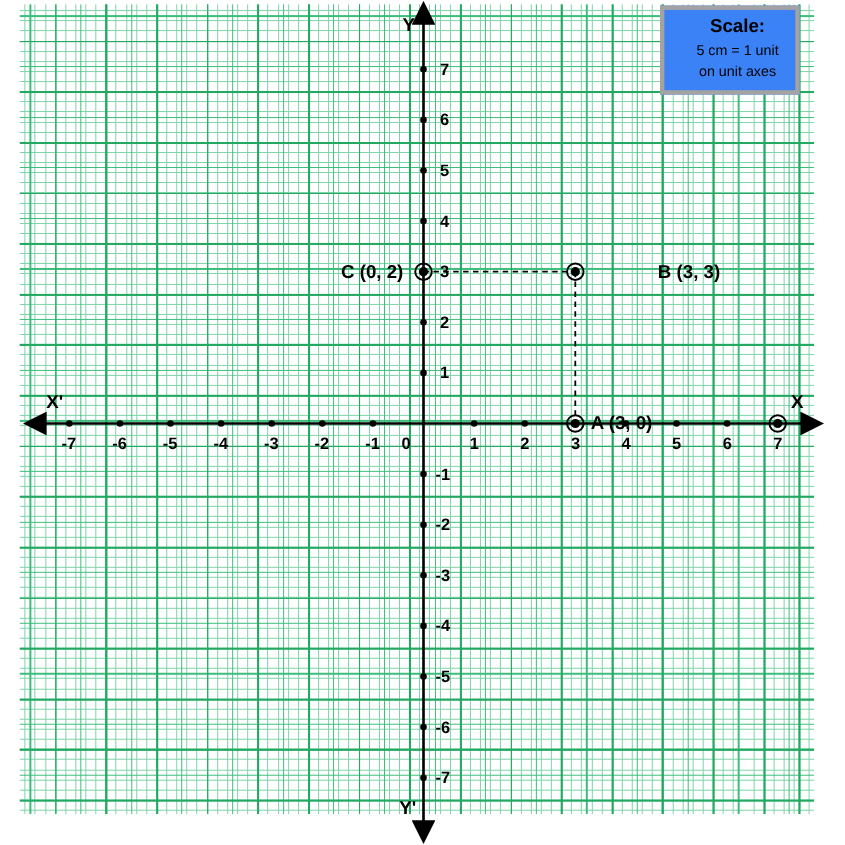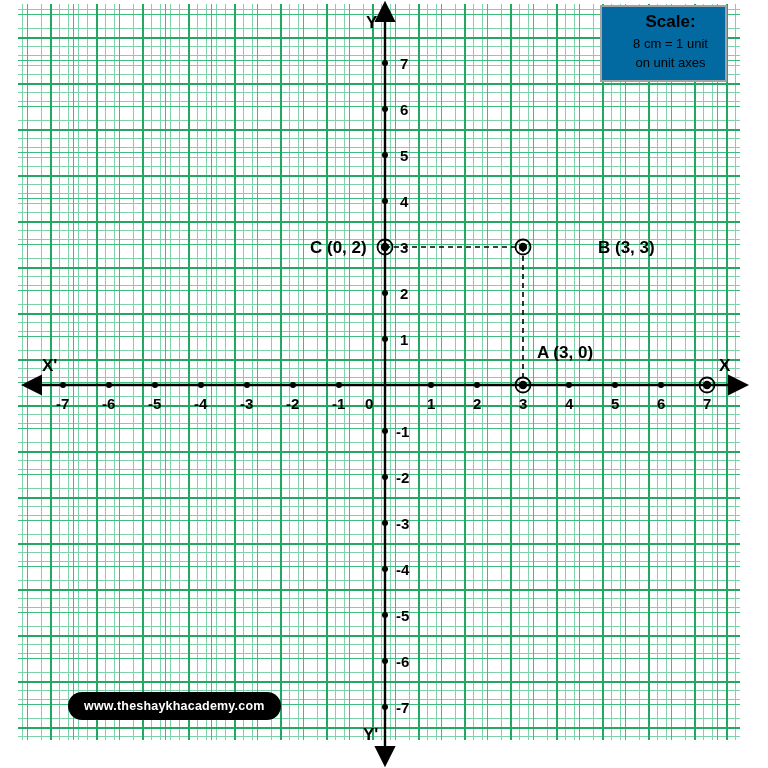--- a/index.html
+++ b/index.html
@@ -48,22 +48,22 @@
   .tick-lbl{font-size:15px;font-weight:bold;}
   .axis-lbl{font-size:17px;font-weight:bold;}
   .pt-lbl{font-size:17px;font-weight:bold;}
 
   
   #scalebox{
     position:absolute;
     left:600px; top:5px;
     width:127px;
     box-sizing:border-box;
-    background:#0369a1;
-    border:2px solid #a3a3a3;
+    background:#3b82f6;
+    border:4px solid #a3a3a3;
     padding:5px 6px 7px 20px;
     text-align:center;
     font-family:"Liberation Sans", sans-serif;
     color:#000000;
   }
   #scalebox .sc-title{font-size:17px;font-weight:bold;margin-bottom:3px;}
   #scalebox .sc-line{font-size:13px;line-height:1.45;}
 
   
   #watermark{
@@ -191,23 +191,22 @@
   <div class="lbl tick-lbl" style="left:396px; top:424px;">-1</div>
   <div class="lbl tick-lbl" style="left:396px; top:470px;">-2</div>
   <div class="lbl tick-lbl" style="left:396px; top:516px;">-3</div>
   <div class="lbl tick-lbl" style="left:396px; top:562px;">-4</div>
   <div class="lbl tick-lbl" style="left:396px; top:608px;">-5</div>
   <div class="lbl tick-lbl" style="left:396px; top:654px;">-6</div>
   <div class="lbl tick-lbl" style="left:396px; top:700px;">-7</div>
 
   <div class="lbl pt-lbl" style="left:310px; top:239px;">C (0, 2)</div>
   <div class="lbl pt-lbl" style="left:562px; top:239px;margin-left:36px;">B (3, 3)</div>
-  <div class="lbl pt-lbl" style="left:537px; top:344px;">A (3, 0)</div>
+  <div class="lbl pt-lbl" style="left:537px; top:376px;">A (3, 0)</div>
 
   <div id="scalebox">
     <div class="sc-title">Scale:</div>
-    <div class="sc-line">8 cm = 1 unit</div>
+    <div class="sc-line">5 cm = 1 unit</div>
     <div class="sc-line">on unit axes</div>
   </div>
 
-  <div id="watermark">www.theshaykhacademy.com</div>
 
 </div>
 
 </body></html>

